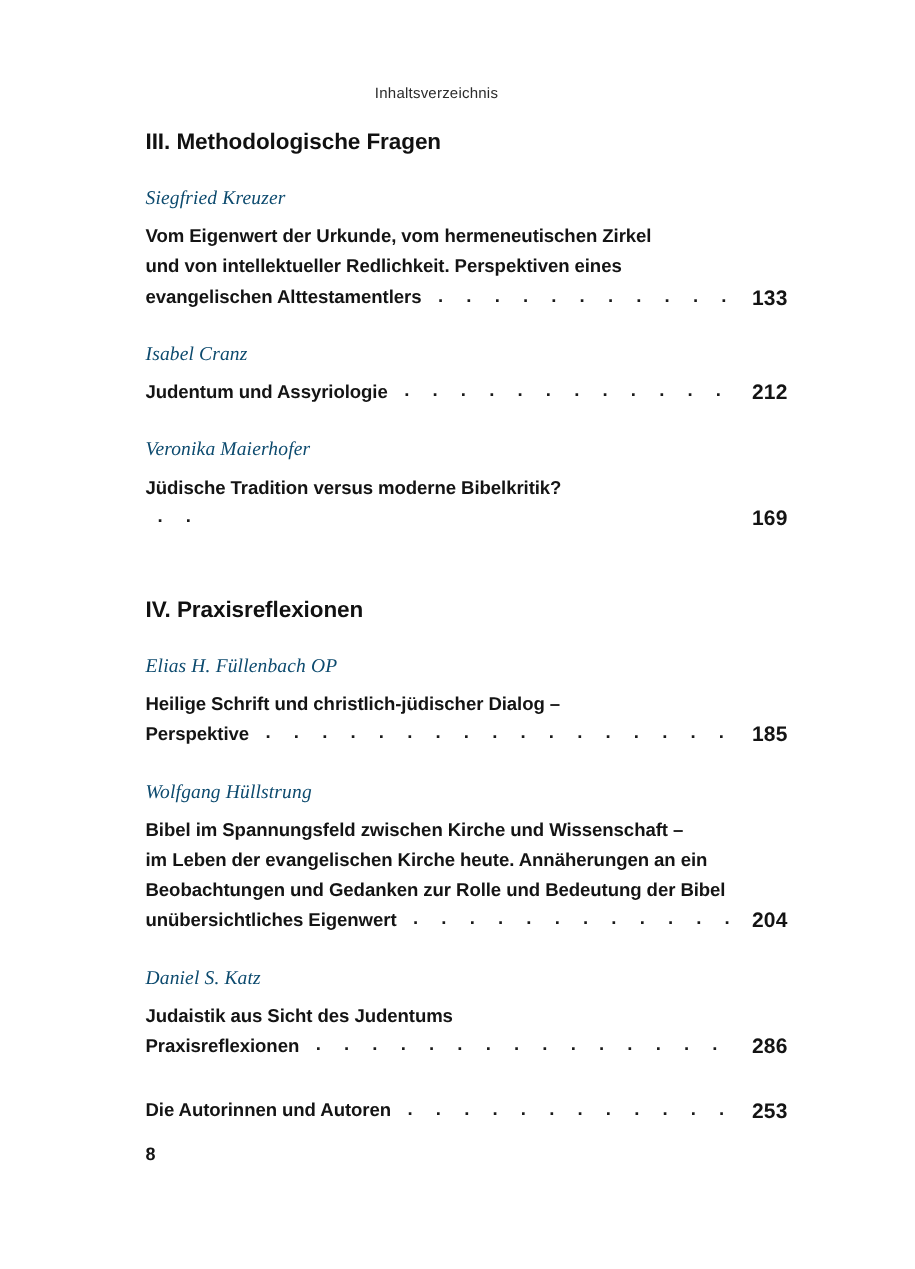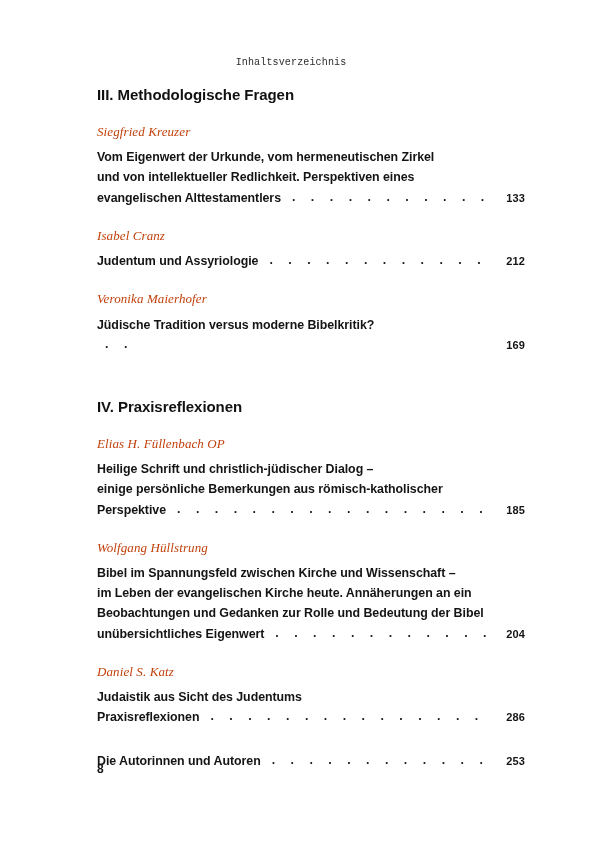--- a/index.html
+++ b/index.html
@@ -18,21 +18,21 @@
     -webkit-font-smoothing: antialiased;
   }
 
   
   .running-head {
     position: absolute;
     top: 57px;
     left: 0;
     width: 582px;
     text-align: center;
-    font-family: Liberation Mono, monospace;
+    font-family: Liberation Sans, sans-serif;
     font-size: 10px;
     font-weight: 400;
     letter-spacing: 0.15px;
     color: #2b2b2b;
   }
 
   
   .content {
     position: absolute;
     left: 97px;
@@ -54,21 +54,21 @@
 
   
   .entry { margin-top: 20px; }
   .entry.tight { margin-top: 23px; }
 
   .entry-author {
     font-family: "Liberation Serif", serif;
     font-style: italic;
     font-size: 13px;
     font-weight: 400;
-    color: #c2410c;
+    color: #0c4a6e;
     line-height: 1.25;
     margin-bottom: 7px;
     letter-spacing: 0.1px;
   }
 
   .entry-lines {
     font-family: "Liberation Sans", sans-serif;
     font-size: 12.4px;
     font-weight: 700;
     color: #141414;
@@ -101,21 +101,21 @@
     text-align: left;
     font-size: 12.4px;
     position: relative;
     top: -1px;
   }
   .leader-line .pageno {
     flex: 0 0 auto;
     width: 30px;
     text-align: right;
     font-weight: 700;
-    font-size: 11px;
+    font-size: 14px;
     letter-spacing: 0.1px;
   }
   
   .leader-line.narrow .dots {
     letter-spacing: 6.0px;
     margin-left: 8px;
     margin-right: 6px;
   }
 
   
@@ -177,21 +177,20 @@
       </div>
     </div>
 
     <div class="section-block">
       <div class="section-heading">IV. Praxisreflexionen</div>
 
       <div class="entry">
         <div class="entry-author">Elias H. Füllenbach OP</div>
         <div class="entry-lines">
           <div class="title-line">Heilige Schrift und christlich-jüdischer Dialog –</div>
-          <div class="title-line">einige persönliche Bemerkungen aus römisch-katholischer</div>
           <div class="leader-line">
             <span class="lead-text">Perspektive</span>
             <span class="dots">. . . . . . . . . . . . . . . . . . . . . . . . . . . .</span>
             <span class="pageno">185</span>
           </div>
         </div>
       </div>
 
       <div class="entry">
         <div class="entry-author">Wolfgang Hüllstrung</div>

